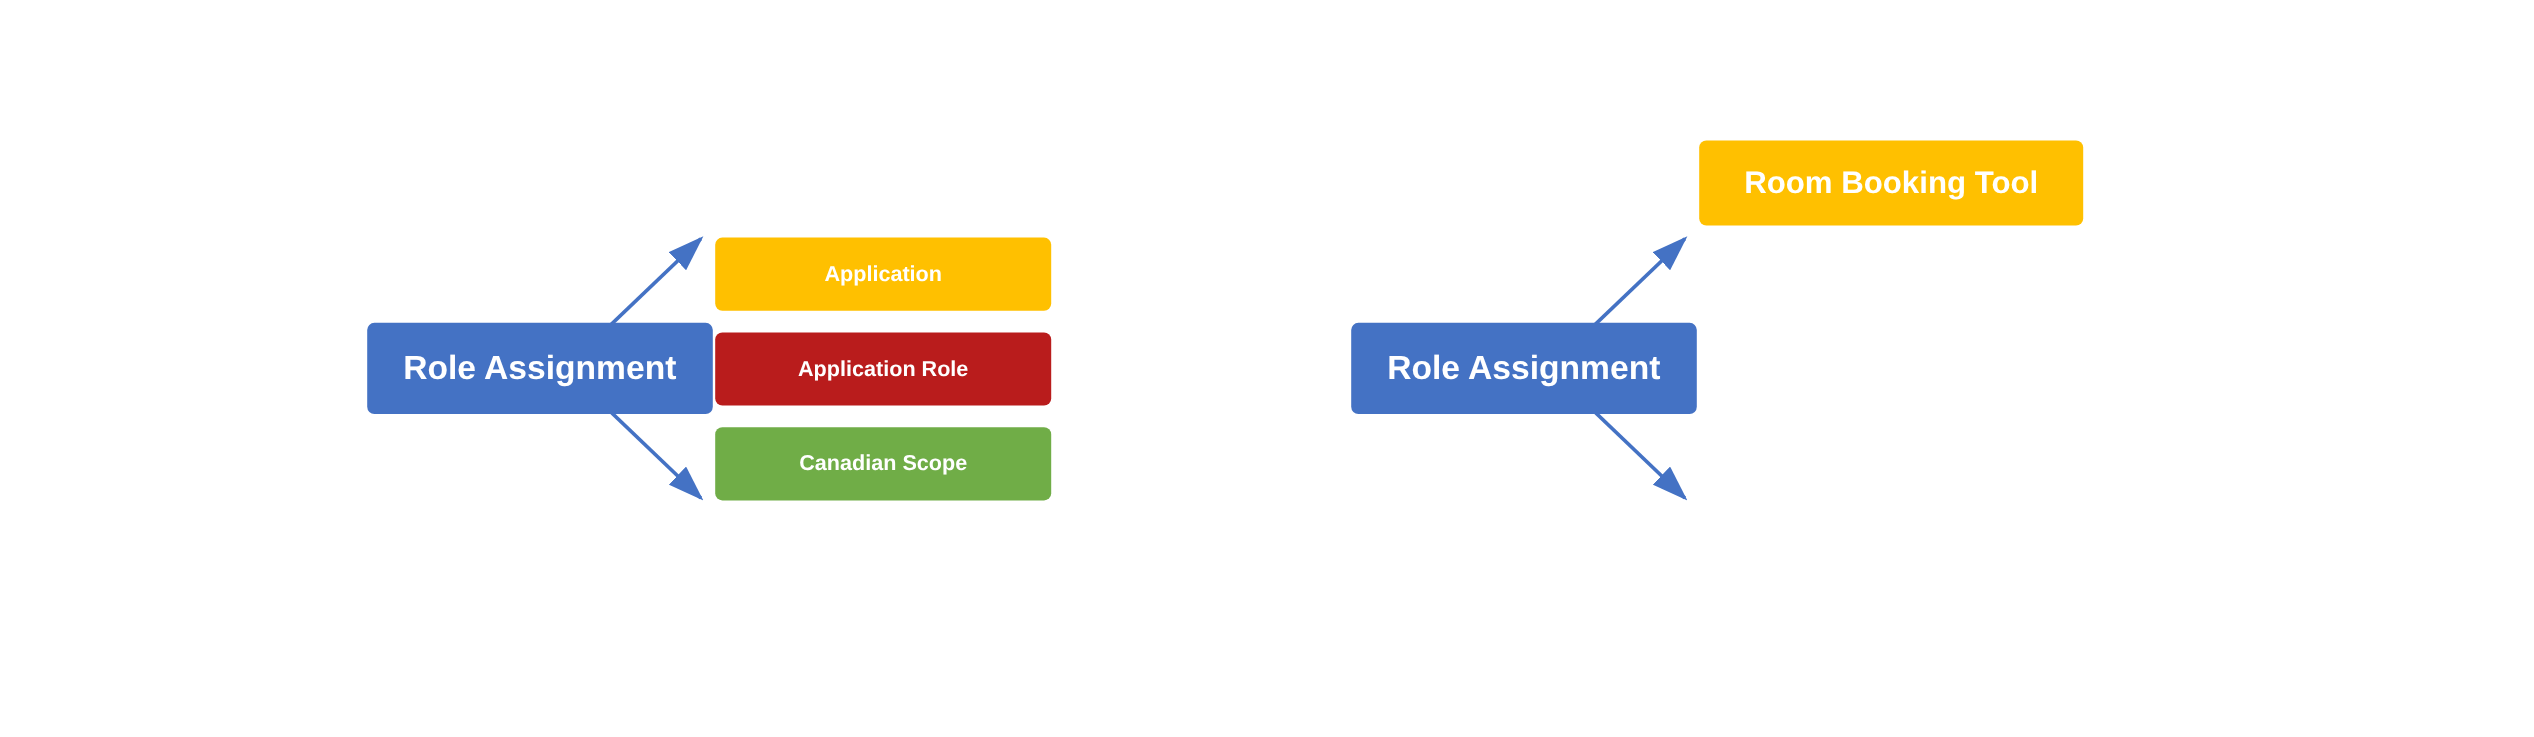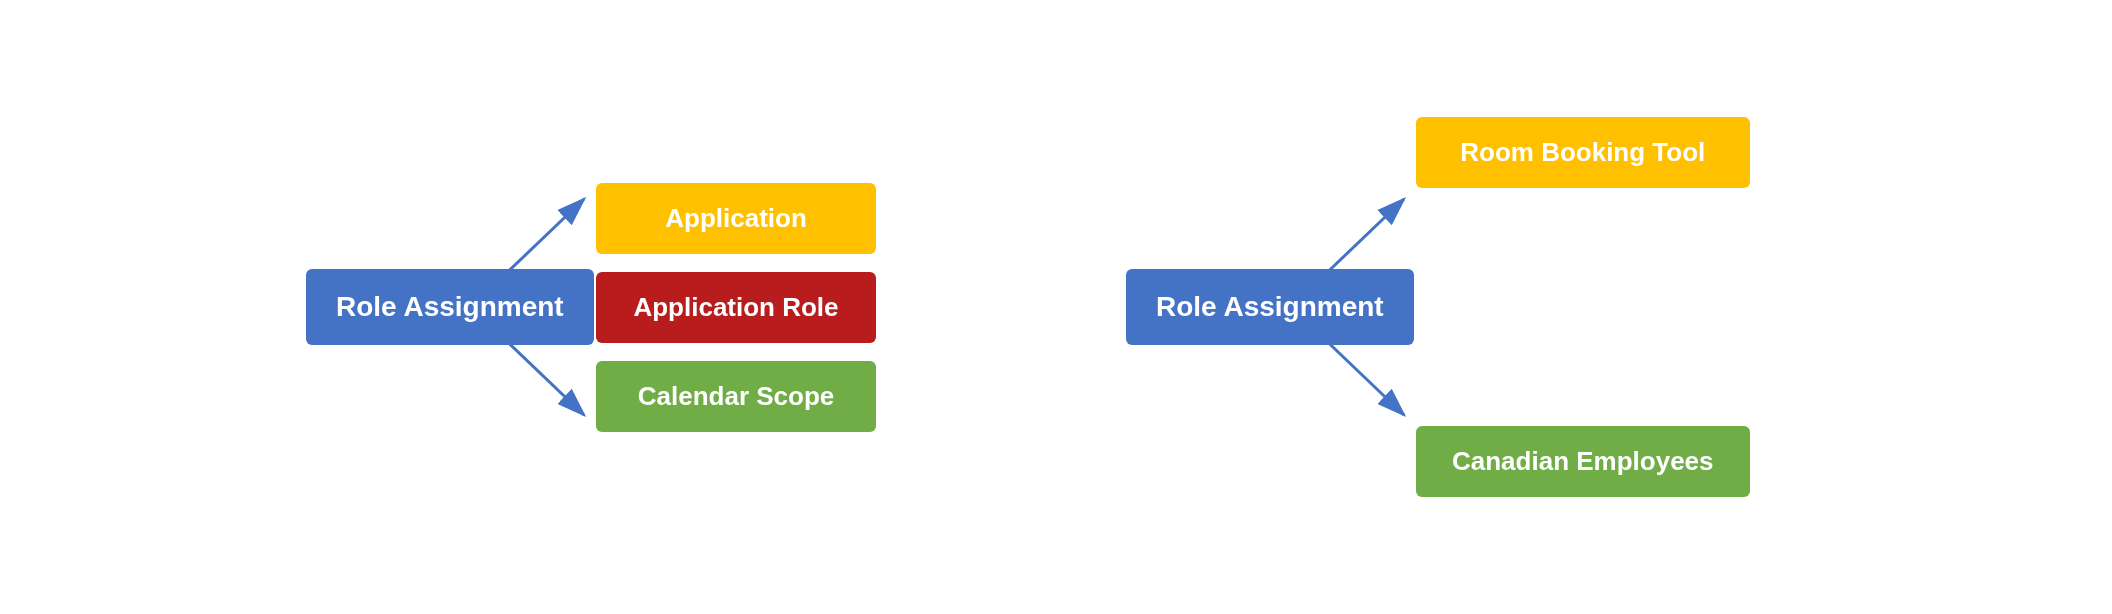--- a/index.html
+++ b/index.html
@@ -16,21 +16,21 @@
     .diagrams-container {
       display: flex;
       align-items: center;
       justify-content: center;
       width: 100%;
       height: 100%;
       gap: 120px;
     }
     .target-box {
       color: white;
-      font-size: 26px;
+      font-size: 18px;
       font-weight: 600;
       padding: 20px 36px;
       border-radius: 6px;
       text-align: center;
       white-space: nowrap;
       min-width: 280px;
     }
     .target-box.gold { background: #FFC000; }
     .target-box.orange { background: #b91c1c; }
     .target-box.green { background: #70AD47; }
@@ -68,37 +68,36 @@
       <line x1="195" y1="190" x2="308" y2="190" stroke="#4472C4" stroke-width="3" marker-end="url(#arrow1)"></line>
 
       <line x1="195" y1="190" x2="308" y2="298" stroke="#4472C4" stroke-width="3" marker-end="url(#arrow1)"></line>
     </svg>
 
     <div style="position:absolute; left:30px; top:50%; transform:translateY(-50%); background:#4472C4; color:white; font-size:28px; font-weight:600; padding:22px 30px; border-radius:6px; text-align:center; white-space:nowrap; z-index:2;">Role Assignment</div>
 
     <div style="position:absolute; left:320px; top:0; display:flex; flex-direction:column; gap:18px; justify-content:center; height:100%;">
       <div class="target-box gold">Application</div>
       <div class="target-box orange">Application Role</div>
-      <div class="target-box green">Calendar Scope</div>
+      <div class="target-box green">Canadian Scope</div>
     </div>
   </div>
 
   <div class="diagram-wrapper" style="width:740px; height:380px;">
     <svg class="arrows-svg" width="740" height="380" viewBox="0 0 740 380">
       <defs>
         <marker id="arrow2" markerWidth="10" markerHeight="7" refX="9" refY="3.5" orient="auto">
           <polygon points="0 0, 10 3.5, 0 7" fill="#4472C4"></polygon>
         </marker>
       </defs>
       <line x1="195" y1="190" x2="308" y2="82" stroke="#4472C4" stroke-width="3" marker-end="url(#arrow2)"></line>
       <line x1="195" y1="190" x2="308" y2="190" stroke="#4472C4" stroke-width="3" marker-end="url(#arrow2)"></line>
       <line x1="195" y1="190" x2="308" y2="298" stroke="#4472C4" stroke-width="3" marker-end="url(#arrow2)"></line>
     </svg>
 
     <div style="position:absolute; left:30px; top:50%; transform:translateY(-50%); background:#4472C4; color:white; font-size:28px; font-weight:600; padding:22px 30px; border-radius:6px; text-align:center; white-space:nowrap; z-index:2;">Role Assignment</div>
 
     <div style="position:absolute; left:320px; top:0; display:flex; flex-direction:column; gap:18px; justify-content:space-between; height:100%;">
       <div class="target-box gold" style="min-width:320px; font-size:26px;">Room Booking Tool</div>
-      <div class="target-box green" style="min-width:320px; font-size:26px;">Canadian Employees</div>
     </div>
   </div>
 
 </div>
 
 </body></html>

